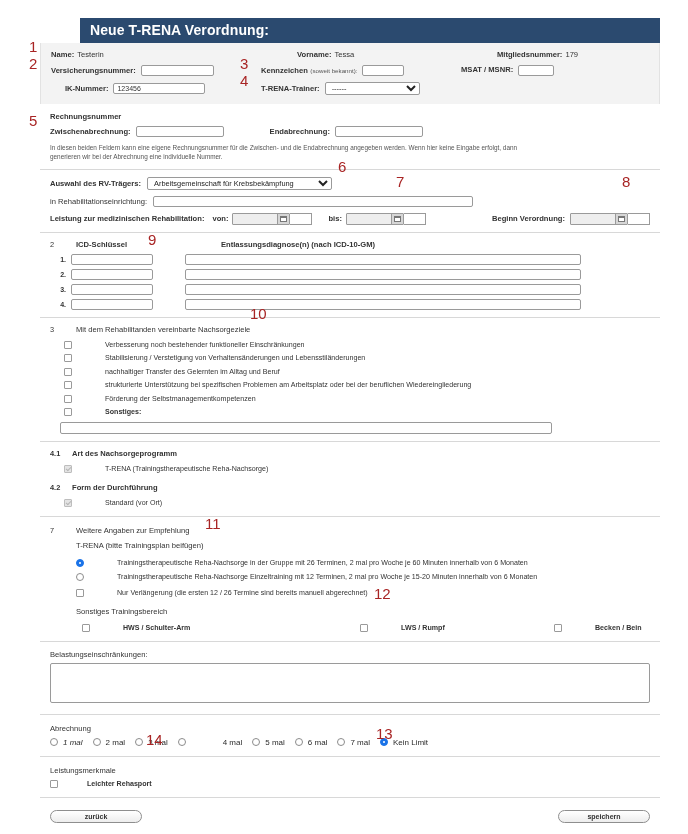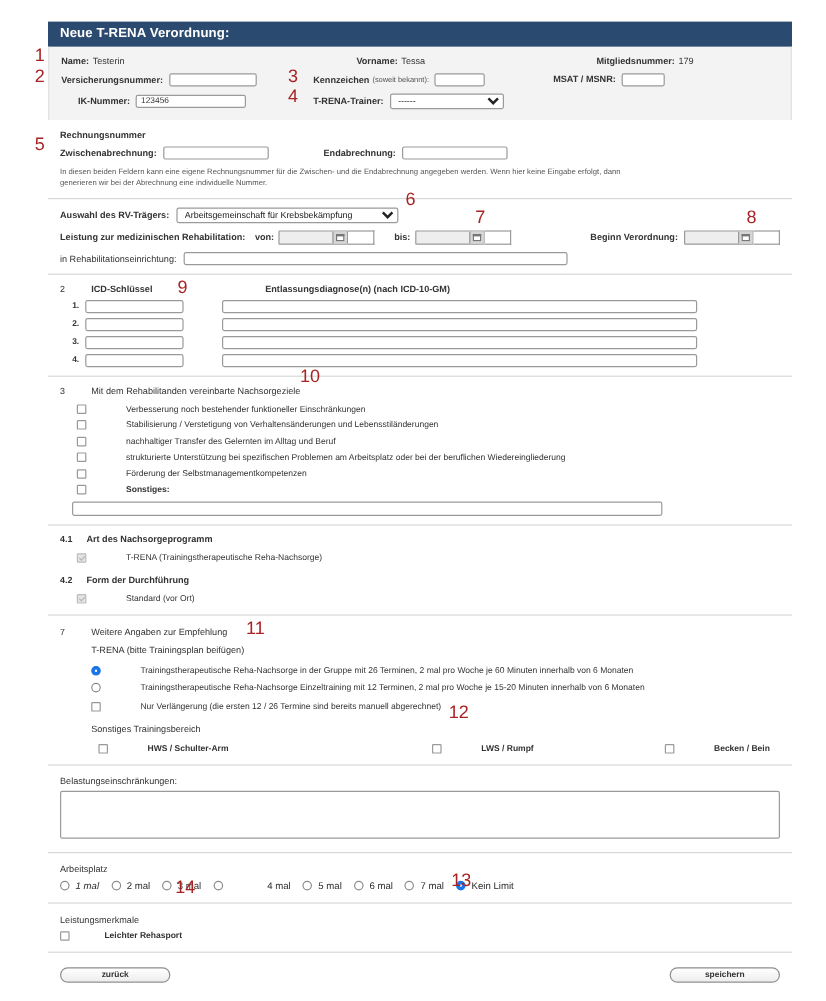--- a/index.html
+++ b/index.html
@@ -34,24 +34,25 @@
     position: absolute;
     left: 40px;
     top: 18px;
     width: 620px;
   }
 
   
   .titlebar {
     background: #2b4a6f;
     color: #ffffff;
-    font-size: 11px;
+    font-size: 14px;
     font-weight: bold;
     padding: 4px 8px 5px 10px;
     letter-spacing: .1px;
+    margin-left: 40px;
   }
 
   
   .panel {
     background: #f3f3f3;
     border-left: 1px solid #e2e2e2;
     border-right: 1px solid #e2e2e2;
     padding: 7px 10px 9px 10px;
   }
   .panel.white { background: #ffffff; border: none; padding: 0; }
@@ -358,20 +359,25 @@
   </div>
 
   <div class="hr"></div>
 
   <div style="padding:0 10px;">
     <div class="row">
       <span class="lbl">Auswahl des RV-Trägers:</span>
       <select class="sel" style="width:185px;margin-left:6px;">
         <option>Arbeitsgemeinschaft für Krebsbekämpfung</option>
       </select>
+    </div>
+
+    <div class="row">
+      <span class="lbl-n lbl" style="font-weight:normal;">in Rehabilitationseinrichtung:</span>
+      <input class="tx" style="width: 320px; margin-left: 6px;" value="">
     </div>
 
     <div class="row">
       <span class="lbl">Leistung zur medizinischen Rehabilitation:</span>
       <span class="lbl" style="margin-left:8px;">von:</span>
       <span style="display:inline-flex;margin-left:4px;">
         <span class="datefield">
           <span class="dinp"></span>
           <span class="dbtn"></span>
         </span>
@@ -387,25 +393,20 @@
       </span>
       <span class="lbl" style="margin-left:66px;">Beginn Verordnung:</span>
       <span style="display:inline-flex;margin-left:5px;">
         <span class="datefield">
           <span class="dinp"></span>
           <span class="dbtn"></span>
         </span>
         <span class="datepad"></span>
       </span>
     </div>
-
-    <div class="row">
-      <span class="lbl-n lbl" style="font-weight:normal;">in Rehabilitationseinrichtung:</span>
-      <input class="tx" style="width: 320px; margin-left: 6px;" value="">
-    </div>
   </div>
 
   <div class="hr"></div>
 
   <div class="sec" style="padding:0 10px;">
     <span class="secnum" style="left:10px;">2</span>
     <div style="display:flex;margin-left:26px;margin-bottom:5px;">
       <span class="lbl" style="width:145px;">ICD-Schlüssel</span>
       <span class="lbl">Entlassungsdiagnose(n) (nach ICD-10-GM)</span>
     </div>
@@ -530,21 +531,21 @@
   <div class="hr" style="margin:9px 0 8px 0;"></div>
 
   <div style="padding:0 10px;">
     <div class="lbl-n lbl" style="font-weight:normal;margin-bottom:4px;">Belastungseinschränkungen:</div>
     <textarea class="ta" rows="3" style="height: 40px;" placeholder=""></textarea>
   </div>
 
   <div class="hr" style="margin:9px 0;"></div>
 
   <div style="padding:0 10px;">
-    <div class="lbl-n lbl" style="font-weight:normal;margin-bottom:5px;">Arbeitsplatz</div>
+    <div class="lbl-n lbl" style="font-weight:normal;margin-bottom:5px;">Abrechnung</div>
     <div id="wochenlimit-options" style="display:flex;align-items:center;">
         <div style="display: flex; align-items: center; margin-right: 10px;">
           <span class="rb"></span>
           <span class="txt b" style="margin-left:5px;font-style:italic;">1 mal</span>
         </div>
         <div style="display: flex; align-items: center; margin-right: 10px;">
           <span class="rb"></span>
           <span class="txt b" style="margin-left:5px;">2 mal</span>
         </div>
         <div style="display: flex; align-items: center; margin-right: 10px;">

